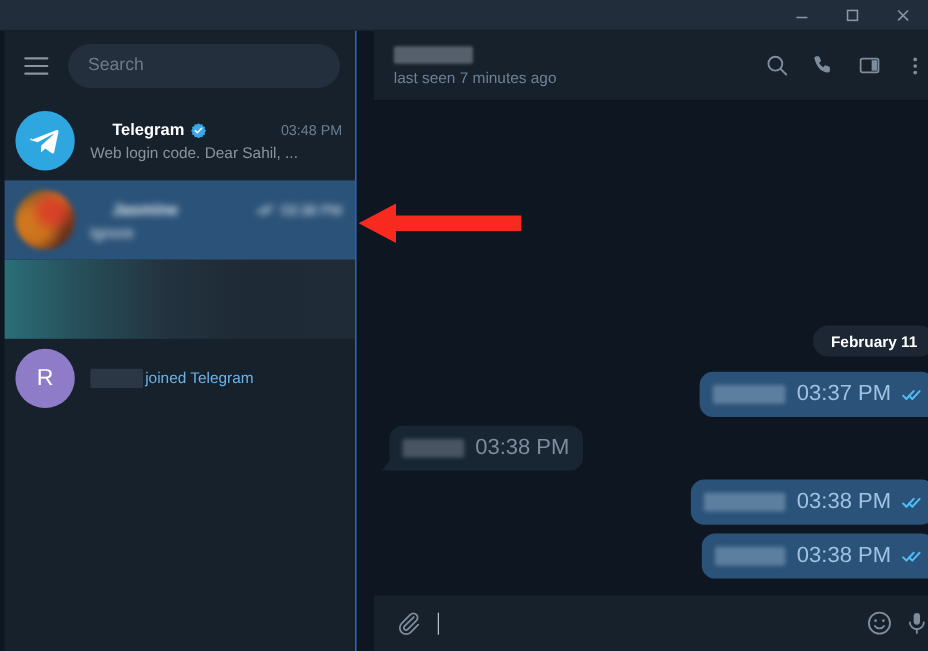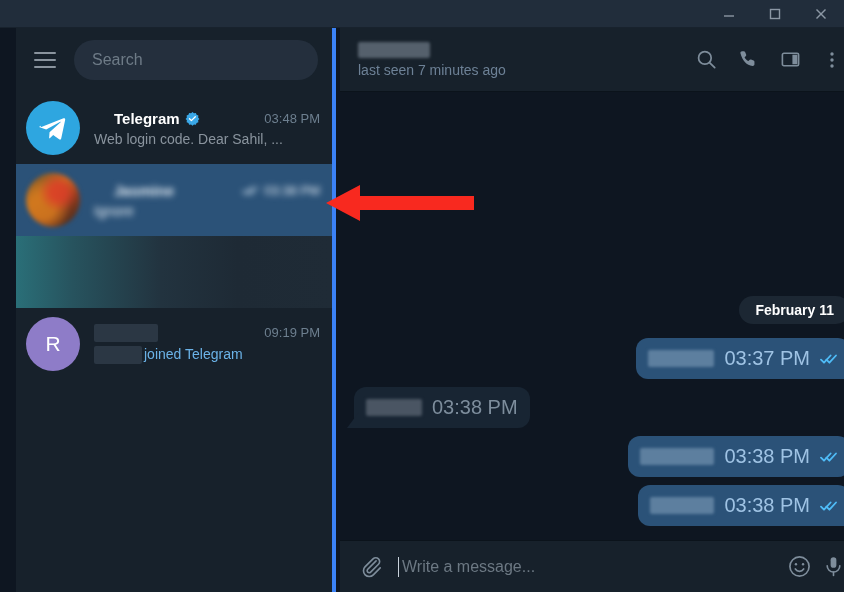--- a/index.html
+++ b/index.html
@@ -39,25 +39,25 @@
     height: 27px;
     display: flex;
     align-items: center;
     justify-content: center;
   }
   .win-btn svg { display: block; }
 
   
   .sidebar {
     position: absolute;
-    top: 28px; left: 16px;
+    top: 28px; left: 4px;
     width: 320px;
     height: 564px;
     background: #17212b;
-    border-right: 4px solid #3b82f6;
+    border-right: 1px solid #3b82f6;
     box-sizing: border-box;
     overflow: hidden;
   }
   .side-top {
     height: 64px;
     display: flex;
     align-items: center;
     padding: 0 14px 0 12px;
     box-sizing: border-box;
   }
@@ -451,28 +451,20 @@
         </div>
       </div>
 
       <div class="gradient-row"></div>
 
       <div class="chat-row">
         <div class="avatar avatar-letter">
           <span>R</span>
         </div>
         <div class="chat-body">
-          <div class="chat-line1">
-            <div class="chat-name-wrap">
-              <span class="redact-box" style="width:64px;height:18px"></span>
-            </div>
-            <div class="chat-meta">
-              <span class="chat-time">09:19 PM</span>
-            </div>
-          </div>
           <div class="chat-preview link"><span class="redact-box" style="width:48px;height:18px;margin-right:2px"></span><span>joined Telegram</span></div>
         </div>
       </div>
 
     </div>
   </div>
 
   <div class="chat-pane">
 
     <div class="chat-header">
@@ -563,21 +555,20 @@
     </div>
 
     <div class="composer">
       <div class="cicon">
         <svg width="23" height="23" viewBox="0 0 24 24">
           <path d="M16.8 6.2 8.1 14.9a2.1 2.1 0 1 0 3 3l8.2-8.2a4 4 0 1 0-5.7-5.7l-8.2 8.2a6 6 0 1 0 8.5 8.5l7.2-7.2" fill="none" stroke="#7e8d9b" stroke-width="1.7" stroke-linecap="round"></path>
         </svg>
       </div>
       <div class="input-area">
         <span class="caret"></span>
-        <span class="input-placeholder">Write a message...</span>
       </div>
       <div class="cicon">
         <svg width="25" height="25" viewBox="0 0 24 24">
           <circle cx="12" cy="12" r="9.2" fill="none" stroke="#7e8d9b" stroke-width="1.6"></circle>
           <circle cx="8.6" cy="9.8" r="1.15" fill="#7e8d9b"></circle>
           <circle cx="15.4" cy="9.8" r="1.15" fill="#7e8d9b"></circle>
           <path d="M8 14.4c1 1.5 2.4 2.2 4 2.2s3-.7 4-2.2" fill="none" stroke="#7e8d9b" stroke-width="1.6" stroke-linecap="round"></path>
         </svg>
       </div>
       <div class="cicon">

